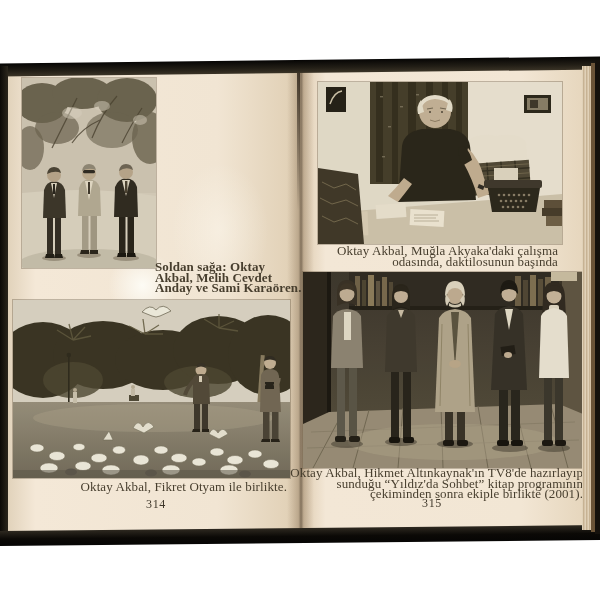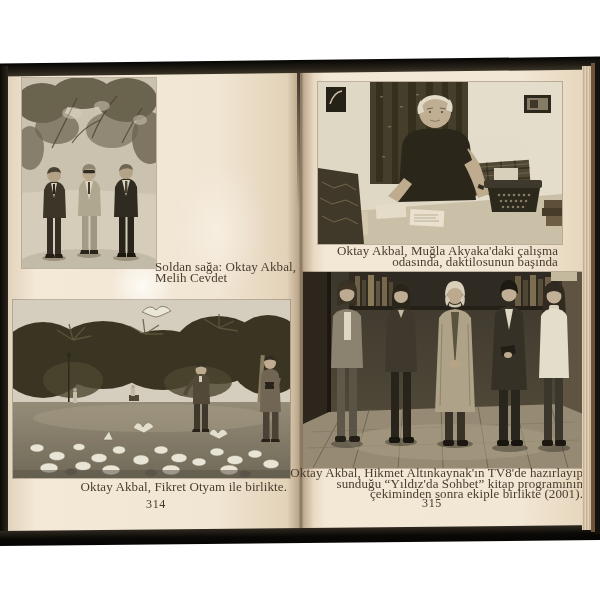--- a/index.html
+++ b/index.html
@@ -65,21 +65,21 @@
     background:#c9c0b1;
     box-shadow:0 0 0 1px rgba(70,55,35,0.3), inset 0 0 8px rgba(40,28,12,0.35);
   }
   .photo svg{display:block;width:100%;height:100%;}
   #photo1{left:22px;top:78px;width:134px;height:190px;}
   #photo2{left:13px;top:300px;width:277px;height:178px;}
   #photo3{left:318px;top:82px;width:244px;height:162px;}
   #photo4{left:303px;top:272px;width:280px;height:196px;}
   
   .caption{color:#473e2e;font-size:13px;line-height:10.5px;letter-spacing:0.1px;}
-  #cap1{left:155px;top:262px;width:150px;text-align:left;}
+  #cap1{left:155px;top:262px;width:150px;text-align:left;font-weight:bold;}
   #cap2{left:17px;top:482px;width:270px;text-align:right;}
   #cap3{left:332px;top:246px;width:226px;text-align:right;}
   #cap3 .l2{padding-right:16px;}
   #cap4{left:290px;top:468px;width:293px;text-align:right;}
   .pnum{font-size:12px;color:#3f372a;width:110px;text-align:center;letter-spacing:0.6px;}
   #p314{left:101px;top:497px;}
   #p315{left:377px;top:496px;}
 </style>
 </head>
 <body>
@@ -489,20 +489,21 @@
         <rect x="252" y="106" width="8" height="64" fill="#36322a"></rect>
         <rect x="239" y="168" width="11" height="6" rx="2" fill="#15120d"></rect>
         <rect x="252" y="168" width="11" height="6" rx="2" fill="#15120d"></rect>
       </g>
       <rect width="280" height="196" fill="#a08050" opacity="0.06"></rect>
     </svg>
   </div>
 
   <div class="abs caption" id="cap1">
     <div>Soldan sağa: Oktay Akbal, Melih Cevdet</div>
+    <div>Anday ve Sami Karaören.</div>
   </div>
   <div class="abs caption" id="cap2">
     <div>Oktay Akbal, Fikret Otyam ile birlikte.</div>
   </div>
   <div class="abs caption" id="cap3">
     <div>Oktay Akbal, Muğla Akyaka'daki çalışma odasında, daktilosunun başında</div>
   </div>
   <div class="abs caption" id="cap4">
     <div>Oktay Akbal, Hikmet Altınkaynak'ın TV8'de hazırlayıp sunduğu “Yıldız'da Sohbet” kitap programının</div>
     <div>çekiminden sonra ekiple birlikte (2001).</div>

